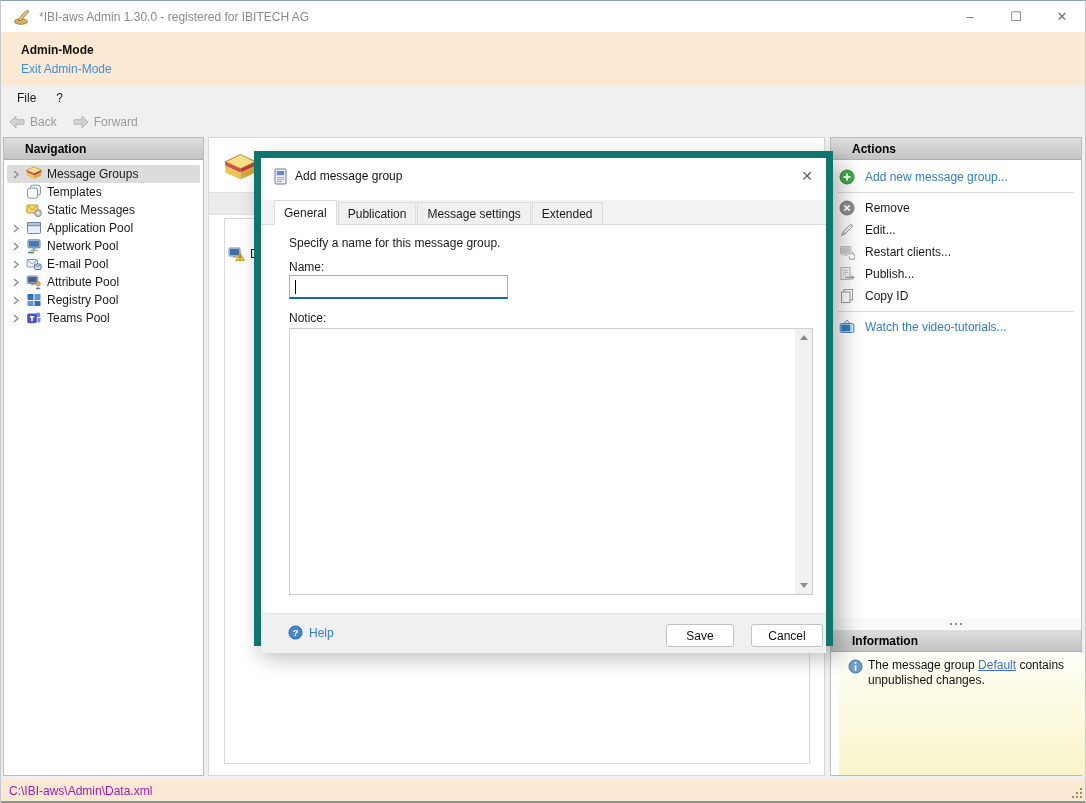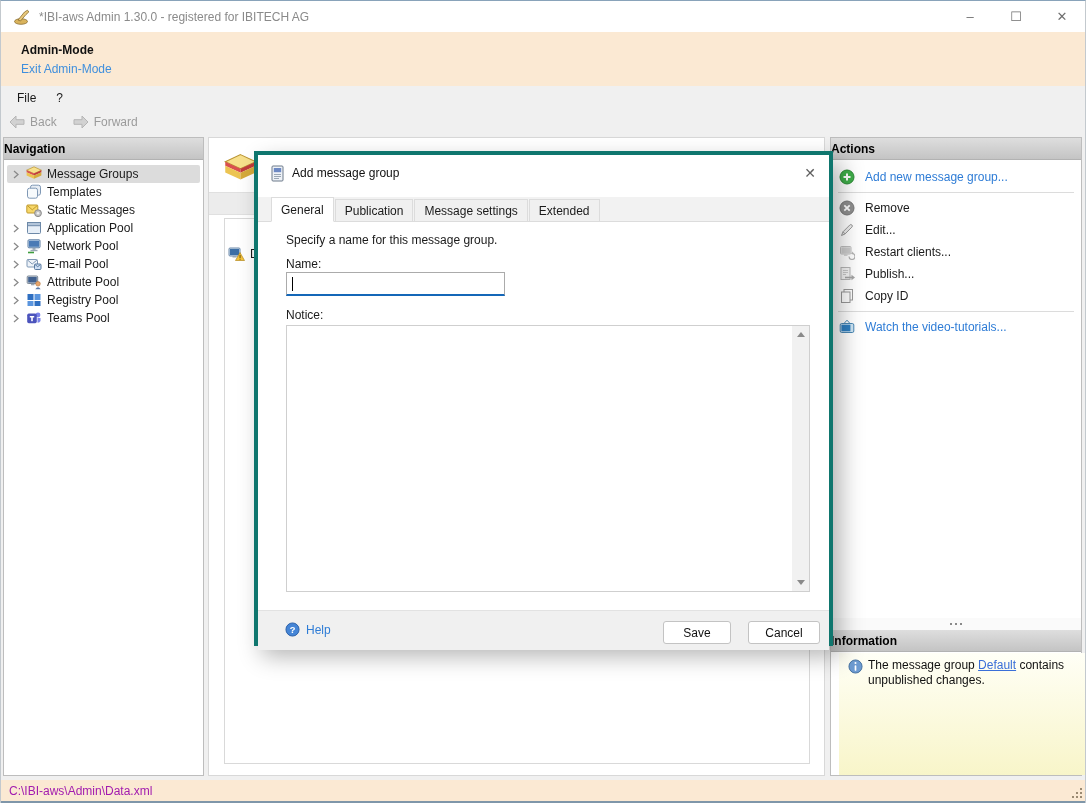--- a/index.html
+++ b/index.html
@@ -18,21 +18,21 @@
   .banner-title{margin-top:11px;font-weight:bold;color:#111;}
   .banner-link{display:inline-block;margin-top:5px;color:#3f8fdd;cursor:pointer;}
   
   .menubar{position:absolute;left:0;top:85px;width:100%;height:23px;display:flex;align-items:center;background:#f0f0f0;}
   .menu-item{padding:0 10px;height:100%;display:flex;align-items:center;}
   .menu-item:first-child{padding-left:16px;}
   .toolbar{position:absolute;left:0;top:108px;width:100%;height:25px;display:flex;align-items:center;background:#f0f0f0;}
   .tool-btn{display:flex;align-items:center;gap:5px;color:#9b9b9b;padding:0 8px;height:100%;}
   
   .panel-header{height:22px;background:linear-gradient(#dedede,#c4c4c4);border-bottom:1px solid #b2b2b2;
-                display:flex;align-items:center;padding-left:0;font-weight:bold;color:#000;}
+                display:flex;align-items:center;padding-left:21px;font-weight:bold;color:#000;}
   .nav-panel{position:absolute;left:2px;top:136px;width:201px;height:639px;background:#fff;border:1px solid #bdbdbd;}
   .tree{padding-top:5px;}
   .tree-item{height:18px;display:flex;align-items:center;margin:0 3px;border-radius:2px;cursor:default;}
   .tree-item.selected{background:#dcdcdc;}
   .tree-chev{width:18px;display:flex;justify-content:center;align-items:center;}
   .tree-icon{width:18px;height:16px;display:flex;align-items:center;justify-content:center;margin-right:4px;}
   .tree-label{white-space:nowrap;}
   .main-panel{position:absolute;left:207px;top:136px;width:617px;height:639px;background:#fff;border:1px solid #d8d8d8;}
   .main-bigicon{position:absolute;left:15px;top:15px;width:33px;height:33px;}
   .main-graybar{position:absolute;left:0;top:54px;width:100%;height:23px;background:#ececec;border-top:1px solid #e0e0e0;border-bottom:1px solid #e0e0e0;}
@@ -51,21 +51,21 @@
   .info-content{position:absolute;left:8px;top:515px;width:100%;height:122px;background:linear-gradient(180deg,#fffff6,#f8f5c9);
                 padding:5px 6px 0 9px;display:flex;gap:5px;}
   .info-text{line-height:15px;color:#111;}
   .info-link{color:#3a6fd8;text-decoration:underline;cursor:pointer;}
   
   .statusbar{position:absolute;left:0;top:779px;width:100%;height:21px;background:#fbe9d3;display:flex;align-items:center;padding-left:8px;color:#a21caf;}
   .win-bottom{position:absolute;left:0;top:800px;width:100%;height:3px;background:#7f96a9;}
   .grip{position:absolute;right:3px;top:786px;width:11px;height:11px;}
   .grip i{position:absolute;width:2px;height:2px;background:#9a8a72;}
   
-  .dialog{position:absolute;left:253px;top:150px;width:579px;height:495px;background:#fff;border:4px solid #0f766e;
+  .dialog{position:absolute;left:253px;top:150px;width:579px;height:495px;background:#fff;border:7px solid #0f766e;
           box-shadow:8px 10px 22px rgba(0,0,0,.30);}
   .dlg-title{position:absolute;left:0;top:0;width:100%;height:36px;display:flex;align-items:center;}
   .dlg-title .d-icon{margin-left:13px;width:13px;height:17px;}
   .dlg-title .d-text{margin-left:8px;color:#111;}
   .dlg-close{position:absolute;right:8px;top:8px;width:22px;height:20px;display:flex;align-items:center;justify-content:center;color:#5f5f5f;font-size:14px;cursor:pointer;}
   .tabstrip{position:absolute;left:0;top:42px;width:100%;height:25px;background:#f2f2f2;border-bottom:1px solid #dcdcdc;display:flex;align-items:flex-end;padding-left:13px;}
   .tab{height:22px;display:flex;align-items:center;padding:0 9px;border:1px solid #dcdcdc;border-bottom:none;background:#f0f0f0;margin-right:1px;cursor:pointer;}
   .tab.active{background:#fff;height:25px;margin-bottom:-1px;border-bottom:1px solid #fff;}
   .dlg-body{position:absolute;left:0;top:67px;width:100%;height:388px;background:#fff;}
   .dlg-desc{position:absolute;left:28px;top:11px;}

